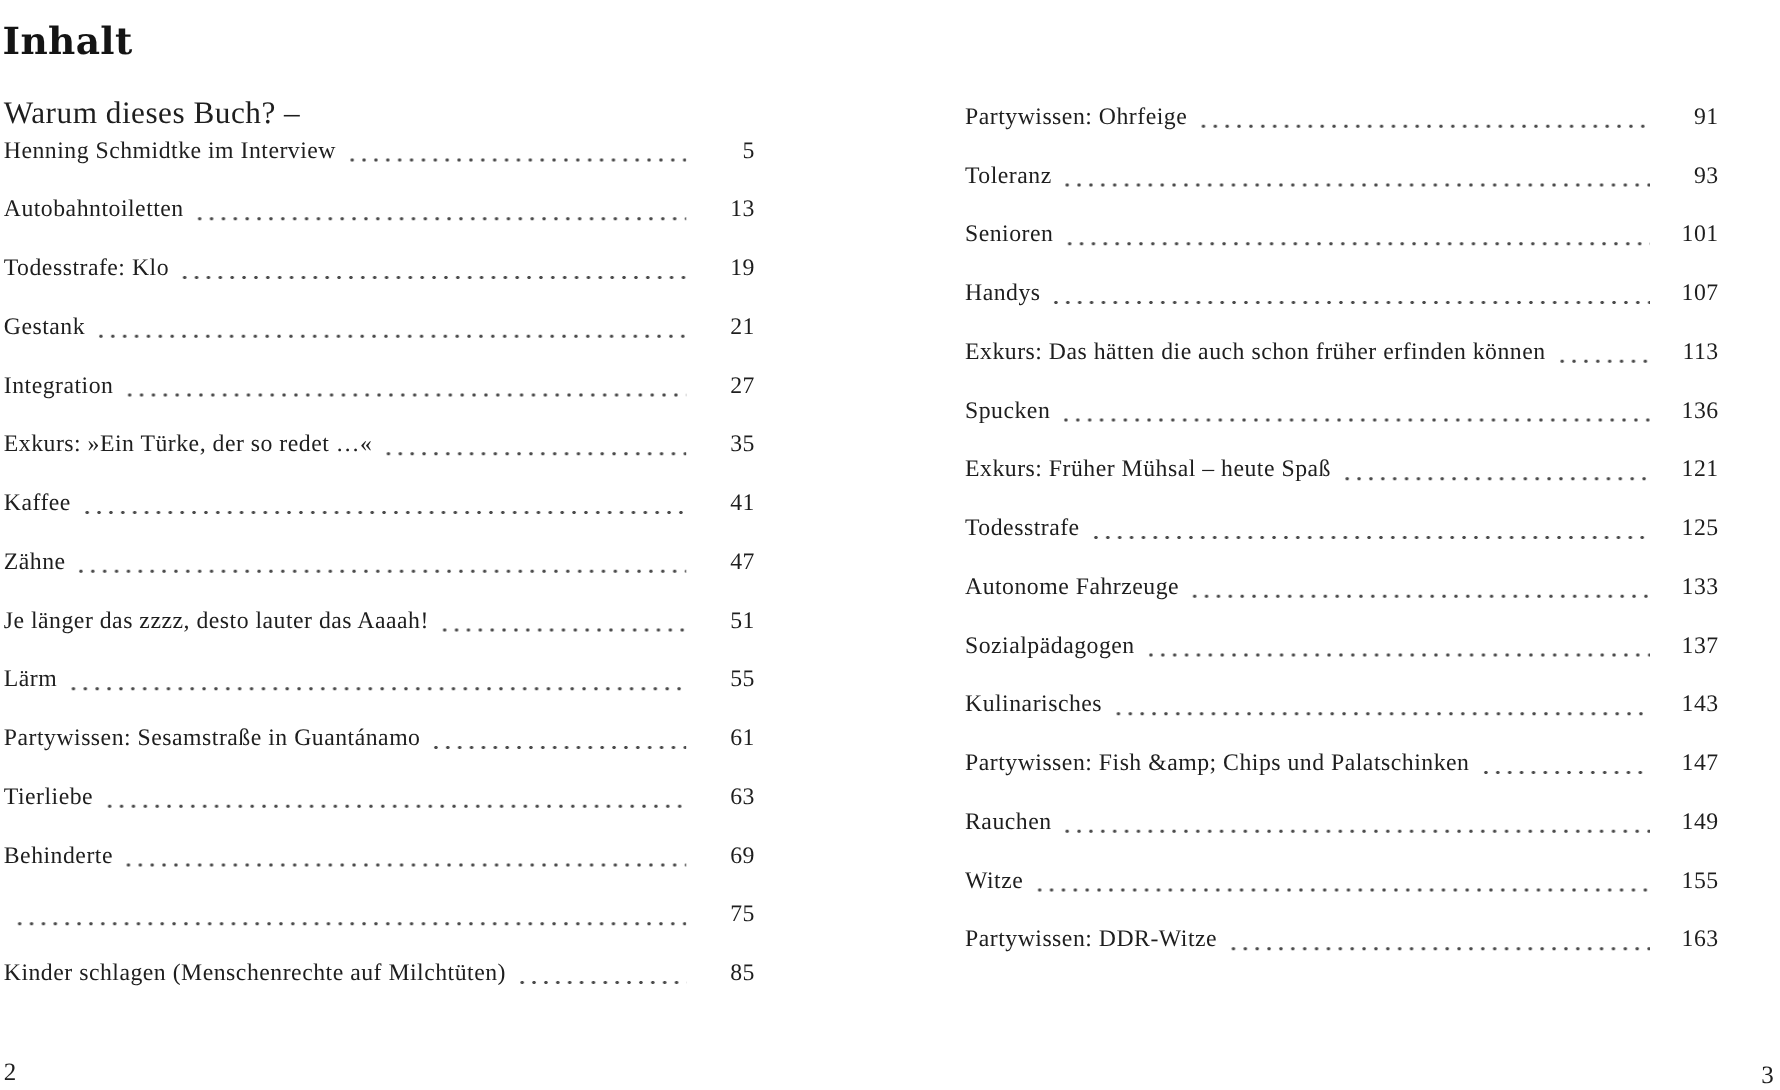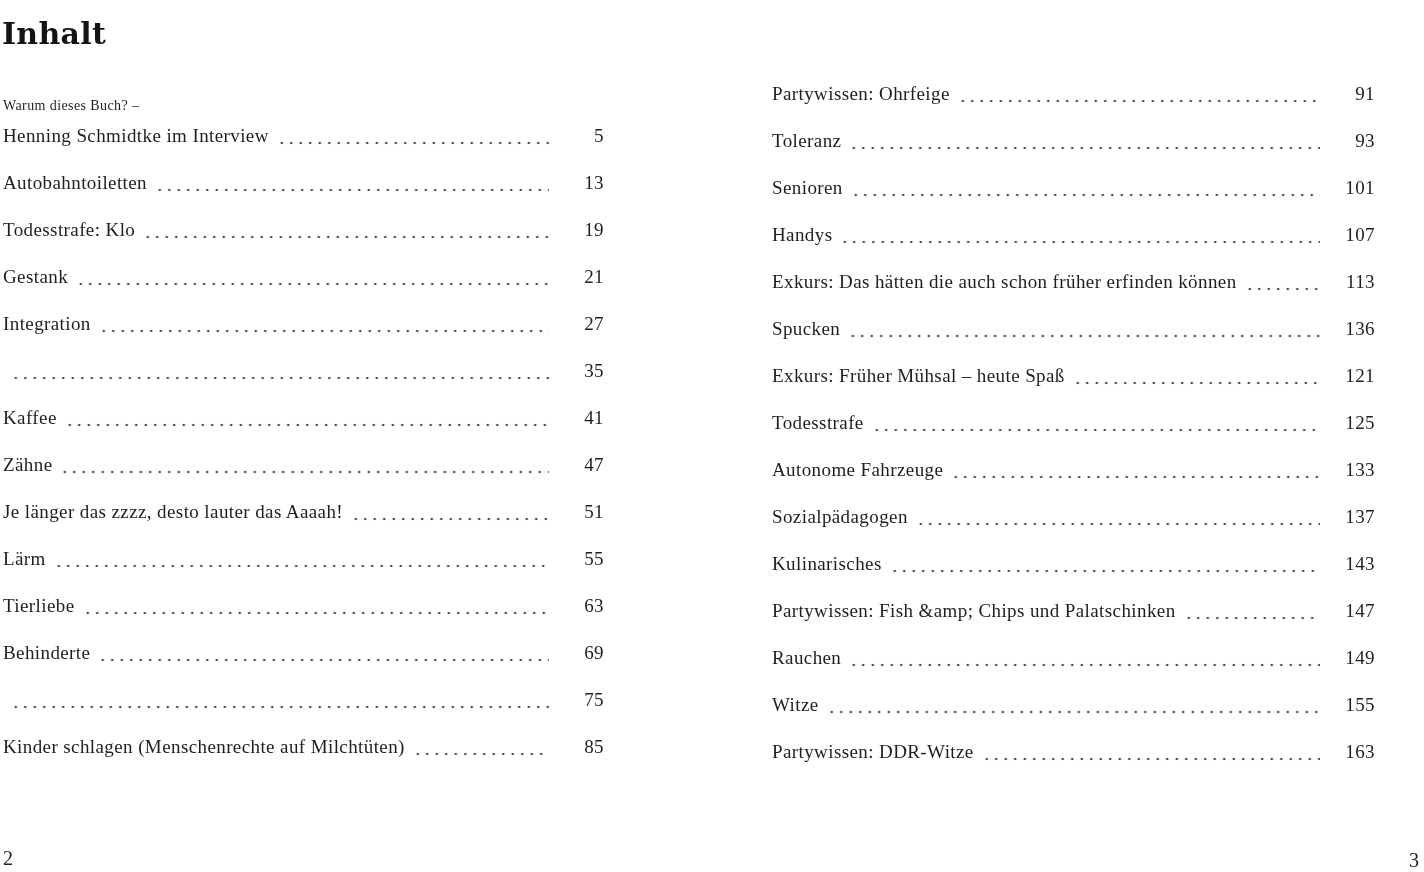--- a/index.html
+++ b/index.html
@@ -30,25 +30,24 @@
   }
   .col {
     position: absolute;
     top: 76px;
   }
   .col-left  { left: 3px;   width: 601px; }
   .col-right { left: 772px; width: 603px; top: 79px; }
 
   .toc-row { margin-bottom: 17px; }
   .pre-line {
-    font-size: 14px;
+    font-size: 25px;
     line-height: 30px;
     letter-spacing: 0.4px;
     white-space: nowrap;
-    margin-top: 15px;
   }
   .row-line {
     display: flex;
     font-size: 19px;
     line-height: 30px;
     letter-spacing: 0.4px;
   }
   .entry-title {
     white-space: nowrap;
     flex: 0 0 auto;
@@ -125,20 +124,21 @@
     <div class="row-line">
       <span class="entry-title">Integration</span>
       <span class="leader"></span>
       <span class="pagenum">27</span>
     </div>
   </div>
 
   <div class="toc-row">
 
     <div class="row-line">
+      <span class="entry-title">Exkurs: »Ein Türke, der so redet …«</span>
       <span class="leader"></span>
       <span class="pagenum">35</span>
     </div>
   </div>
 
   <div class="toc-row">
 
     <div class="row-line">
       <span class="entry-title">Kaffee</span>
       <span class="leader"></span>
@@ -166,20 +166,28 @@
 
   <div class="toc-row">
 
     <div class="row-line">
       <span class="entry-title">Lärm</span>
       <span class="leader"></span>
       <span class="pagenum">55</span>
     </div>
   </div>
 
+  <div class="toc-row">
+
+    <div class="row-line">
+      <span class="entry-title">Partywissen: Sesamstraße in Guantánamo</span>
+      <span class="leader"></span>
+      <span class="pagenum">61</span>
+    </div>
+  </div>
 
   <div class="toc-row">
 
     <div class="row-line">
       <span class="entry-title">Tierliebe</span>
       <span class="leader"></span>
       <span class="pagenum">63</span>
     </div>
   </div>
 

